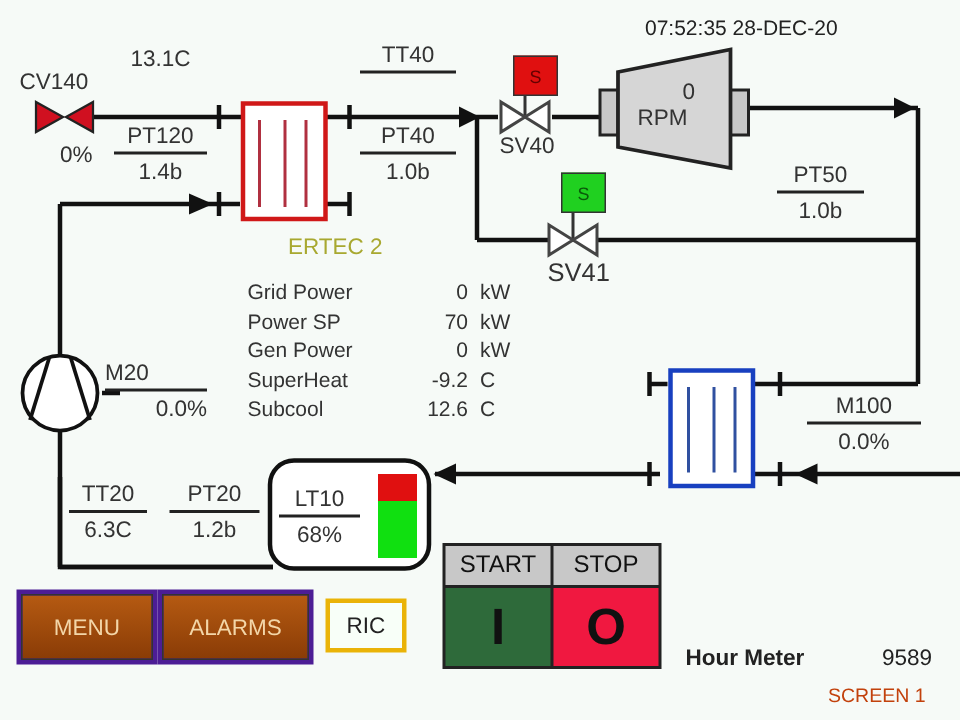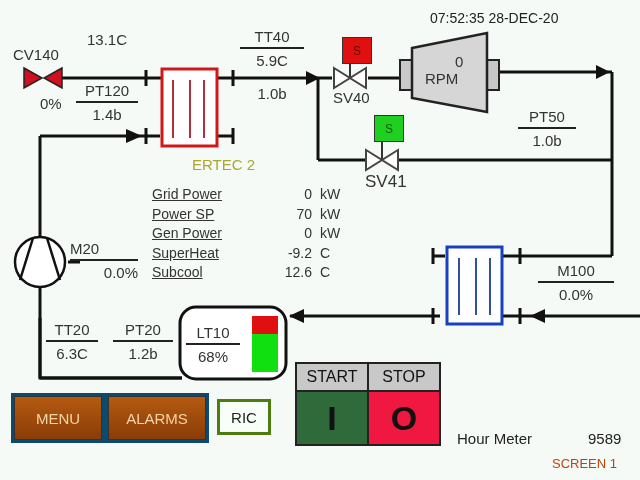--- a/index.html
+++ b/index.html
@@ -4,26 +4,26 @@
 <style>
   html,body{margin:0;padding:0;}
   body{width:640px;height:480px;background:#f6faf7;position:relative;overflow:hidden;font-family:"Liberation Sans",sans-serif;color:#333;}
   .abs{position:absolute;}
   .lbl{position:absolute;font-size:15px;color:#333;text-align:center;line-height:17px;}
   .lbl .t{display:block;border-bottom:2px solid #222;padding-bottom:2px;}
   .lbl .v{display:block;padding-top:3px;}
   svg.pid{position:absolute;left:0;top:0;}
   .datatbl{position:absolute;left:152px;top:186px;font-size:14px;color:#333;}
   .datatbl .row{height:19.5px;position:relative;width:200px;}
-  .datatbl .n{position:absolute;left:0;text-decoration:underline;}
+  .datatbl .n{position:absolute;left:13px;}
   .datatbl .val{position:absolute;right:40px;text-align:right;}
   .datatbl .u{position:absolute;left:168px;}
-  .btn-brown{position:absolute;top:393px;height:50px;background:#0c4a6e;padding:3px;box-sizing:border-box;}
+  .btn-brown{position:absolute;top:393px;height:50px;background:#4c1d95;padding:3px;box-sizing:border-box;}
   .btn-brown .inner{width:100%;height:100%;background:linear-gradient(#b55a12,#8a3c06);color:#f3d6a8;font-size:15px;display:flex;align-items:center;justify-content:center;border:1px solid #333;box-sizing:border-box;}
-  .ric{position:absolute;left:217px;top:399px;width:54px;height:36px;border:3px solid #4d7c0f;box-sizing:border-box;background:#f8fff8;font-size:15px;display:flex;align-items:center;justify-content:center;color:#222;}
+  .ric{position:absolute;left:217px;top:399px;width:54px;height:36px;border:3px solid #eab308;box-sizing:border-box;background:#f8fff8;font-size:15px;display:flex;align-items:center;justify-content:center;color:#222;}
   .ss{position:absolute;left:295px;top:362px;width:146px;height:84px;background:#222;}
   .ss .head{position:absolute;top:2px;height:26px;background:#c8c8c8;font-size:16px;display:flex;align-items:center;justify-content:center;color:#111;}
   .ss .body{position:absolute;top:30px;height:52px;display:flex;align-items:center;justify-content:center;font-size:34px;font-weight:bold;color:#111;}
 </style>
 </head>
 <body>
 
 <svg class="pid" width="640" height="480" viewBox="0 0 640 480">
   <g stroke="#111" stroke-width="3" fill="none">
 
@@ -130,23 +130,23 @@
 <div class="lbl" style="left:76px;top:28px;width:62px;">
   <span class="v">13.1C</span>
 </div>
 <div class="lbl" style="left:76px;top:82px;width:62px;">
   <span class="t">PT120</span>
   <span class="v">1.4b</span>
 </div>
 
 <div class="lbl" style="left:240px;top:28px;width:64px;">
   <span class="t">TT40</span>
-  <span class="v">5.9C</span>
 </div>
 <div class="lbl" style="left:240px;top:82px;width:64px;">
+  <span class="t">PT40</span>
   <span class="v">1.0b</span>
 </div>
 
 <div class="abs" style="left:192px;top:156px;font-size:15px;color:#a8a830;">ERTEC 2</div>
 
 <div class="abs" style="left:342px;top:37px;width:28px;height:25px;background:#e01010;border:1px solid #333;font-size:12px;color:#600;display:flex;align-items:center;justify-content:center;">S</div>
 <div class="abs" style="left:333px;top:89px;font-size:15px;">SV40</div>
 
 <div class="abs" style="left:374px;top:115px;width:28px;height:25px;background:#20d020;border:1px solid #333;font-size:12px;color:#0a5a0a;display:flex;align-items:center;justify-content:center;">S</div>
 <div class="abs" style="left:365px;top:172px;font-size:17px;">SV41</div>
@@ -222,15 +222,15 @@
   </div>
 <div class="ric">RIC</div>
 
 <div class="ss">
   <div class="head" style="left:2px;width:70px;">START</div>
   <div class="head" style="left:74px;width:70px;">STOP</div>
   <div class="body" style="left:2px;width:70px;background:#2e6a3a;">I</div>
   <div class="body" style="left:74px;width:70px;background:#f01840;">O</div>
 </div>
 
-<div class="abs" style="left:457px;top:430px;font-size:15px;color:#222;">Hour Meter</div>
+<div class="abs" style="left:457px;top:430px;font-size:15px;color:#222;font-weight:bold;">Hour Meter</div>
 <div class="abs" style="left:588px;top:430px;font-size:15px;color:#222;">9589</div>
 <div class="abs" style="left:552px;top:456px;font-size:13px;font-weight:normal;color:#c2410c;">SCREEN 1</div>
 
 </body></html>

